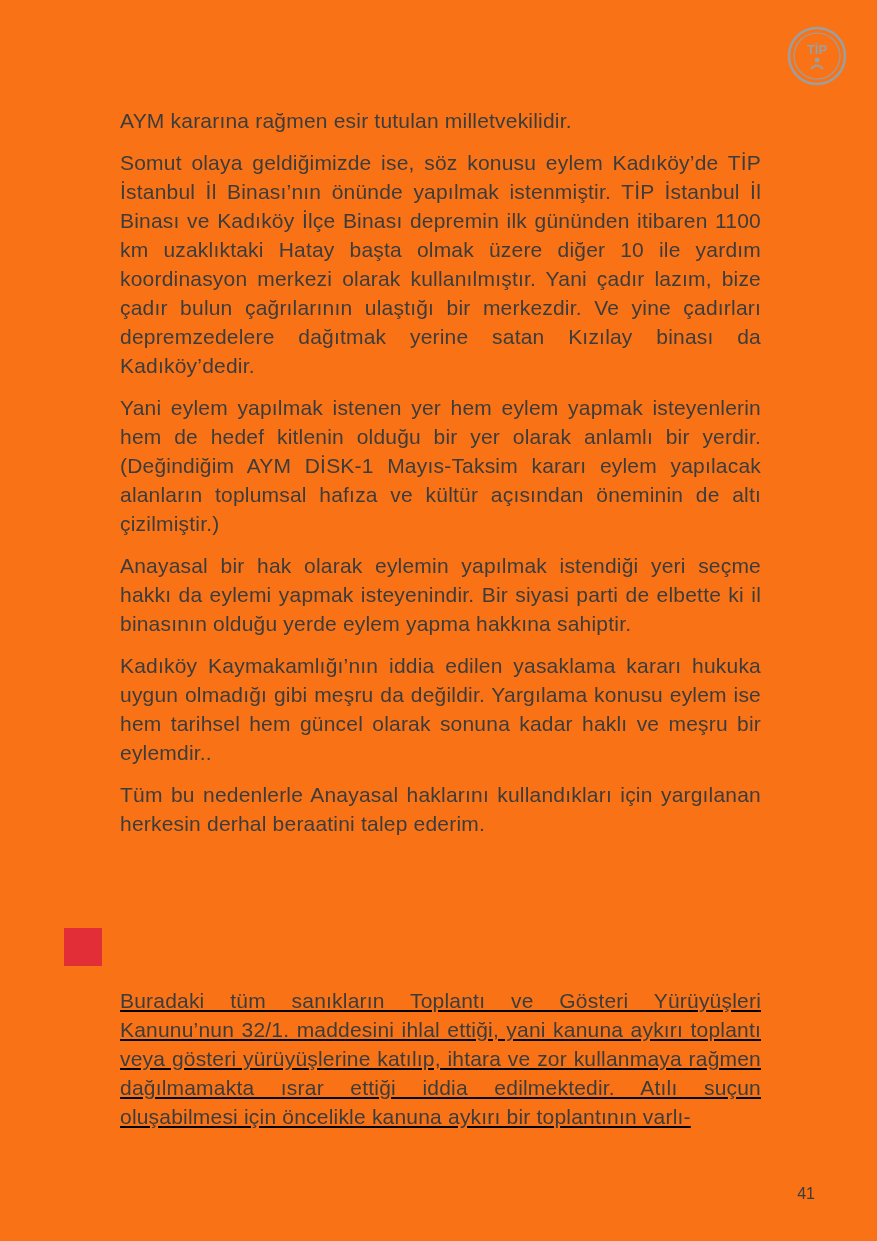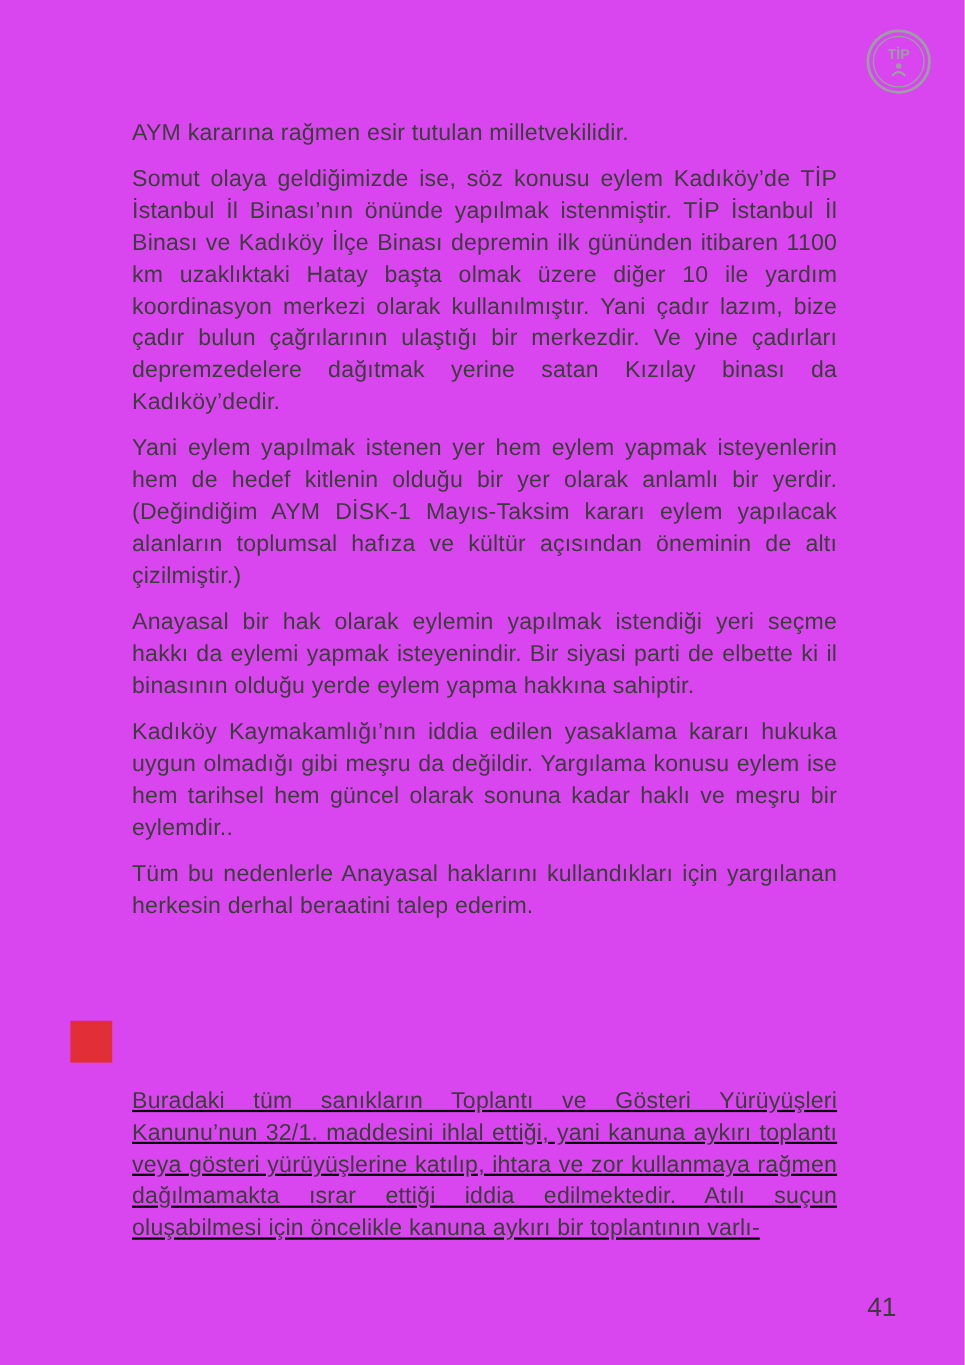--- a/index.html
+++ b/index.html
@@ -6,21 +6,21 @@
     margin: 0;
     padding: 0;
     background: #e8e8e8;
     font-family: "Liberation Sans", sans-serif;
   }
   .page {
     position: relative;
     width: 877px;
     height: 1241px;
     margin: 0 auto;
-    background: #d946ef;
+    background: #f97316;
     overflow: hidden;
     box-sizing: border-box;
   }
   .logo {
     position: absolute;
     top: 26px;
     right: 30px;
     width: 60px;
     height: 60px;
   }
@@ -69,21 +69,21 @@
     margin-top: 2px;
   }
   .section .body-paragraphs {
     margin-top: 20px;
     text-decoration: underline;
   }
   .page-number {
     position: absolute;
     bottom: 38px;
     right: 62px;
-    font-size: 24px;
+    font-size: 16px;
     color: #3c3c3c;
   }
 </style>
 </head>
 <body>
 
 <div class="page">
 
   <div class="logo">
     <svg viewBox="0 0 60 60" width="60" height="60">

